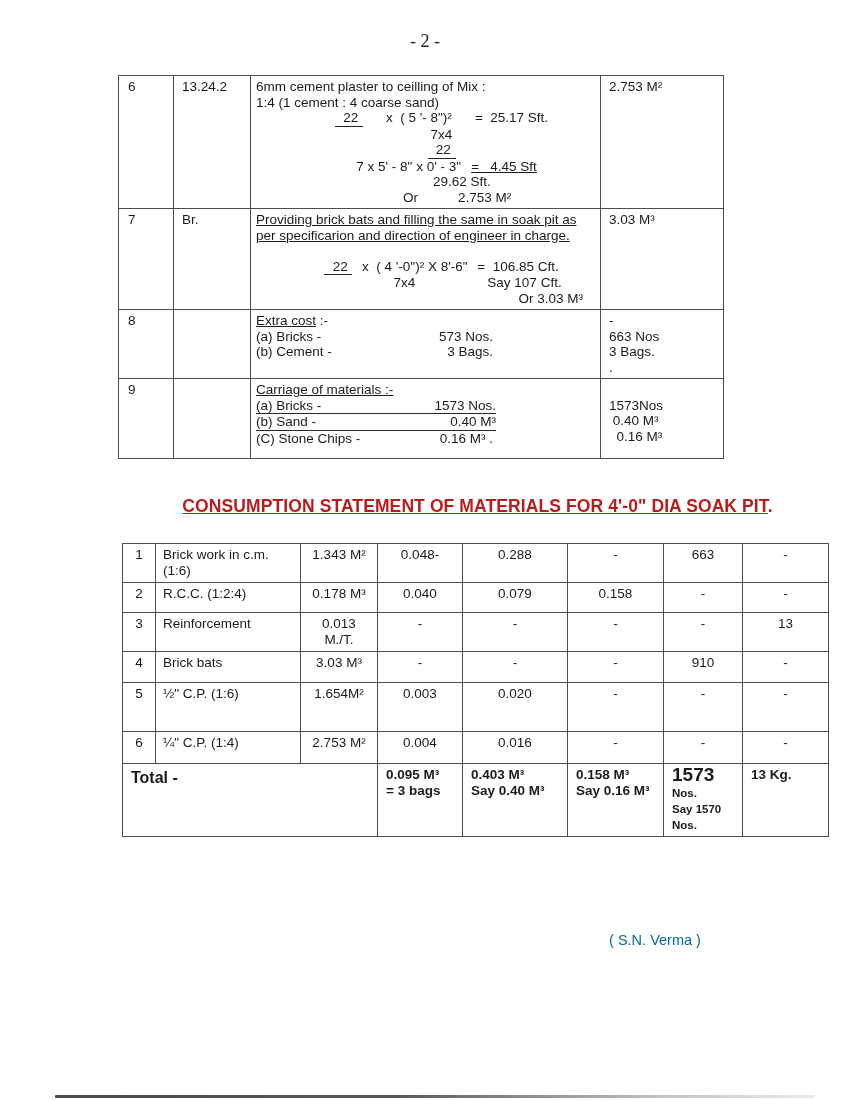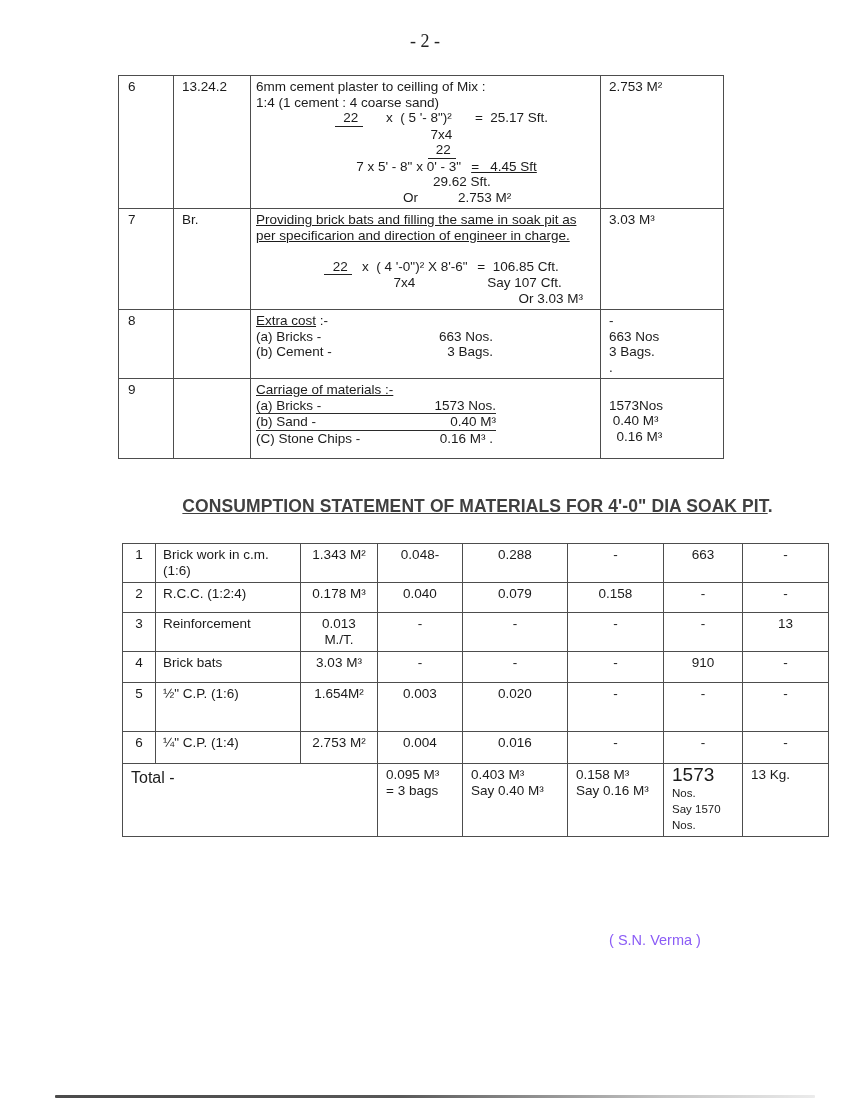--- a/index.html
+++ b/index.html
@@ -38,46 +38,46 @@
   .orline6{ margin-left:147px; }
   .orlbl{ display:inline-block; width:55px; }
   .orline7{ text-align:right; padding-right:12px; }
   .gapline{ height:15.5px; }
   .pair{ display:flex; justify-content:space-between; width:237px; }
   .pair.ul{ width:240px; border-bottom:1px solid #2a2a2a; }
 
   
   .sec-title{
     position:absolute; left:105px; top:496px; width:745px;
-    text-align:center; font-size:17.5px; font-weight:bold; color:#404040;
+    text-align:center; font-size:17.5px; font-weight:bold; color:#b91c1c;
     letter-spacing:0.1px; white-space:nowrap;
   }
 
   
   .t2{ position:absolute; left:122px; top:543px; width:706px; }
   .t2 td{
     font-size:13.5px; line-height:16px; padding:3px 4px;
     text-align:center; white-space:pre-line;
   }
   .t2 td.item{ text-align:left; padding-left:7px; }
   .t2 tr.hd td{ height:35px; }
   .t2 tr.r1 td{ height:32px; } .t2 tr.r2 td{ height:30px; }
   .t2 tr.r3 td{ height:32px; } .t2 tr.r4 td{ height:31px; }
   .t2 tr.r5 td{ height:49px; } .t2 tr.r6 td{ height:32px; }
-  .t2 tr.tot td{ height:50px; font-weight:normal; text-align:left; padding-left:8px; }
+  .t2 tr.tot td{ height:50px; font-weight:bold; text-align:left; padding-left:8px; }
   .t2 td.total-label{
     text-align:center; padding-left:130px; font-size:16px; padding-top:6px;
   }
   .t2 .small{ font-size:11.5px; }
   .t2 .big{ font-size:19px; }
 
   
   .sign{
     position:absolute; left:505px; top:929px; width:300px;
-    text-align:center; font-size:14.5px; line-height:22px; color:#8b5cf6;
+    text-align:center; font-size:14.5px; line-height:22px; color:#0369a1;
   }
 
   
   .scan-edge{
     position:absolute; top:1095px; left:55px; width:760px; height:3px;
     background:linear-gradient(to right,#2b2b2b 0%,#3a3a3a 45%,#b9b9b9 80%,#e8e8e8 100%);
     border-radius:1px; opacity:.85;
   }
 </style>
 </head>
@@ -123,21 +123,21 @@
     <td class="qty">3.03 M³</td>
   </tr>
 
   <tr class="h65">
     <td class="sl">8</td>
     <td class="code"></td>
     <td class="desc">
       <div><span class="u">Extra cost</span><span> :-</span></div>
       <div class="pair">
             <span>(a)  Bricks -</span>
-            <span>663 Nos.</span>
+            <span>573 Nos.</span>
           </div>
       <div class="pair">
             <span>(b) Cement -</span>
             <span>3 Bags.</span>
           </div>
     </td>
     <td class="qty">-
 663 Nos
 3 Bags.
 .</td>

